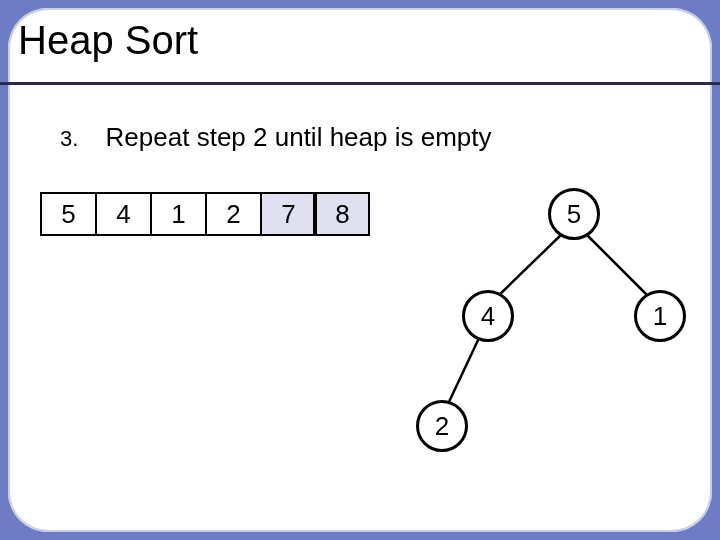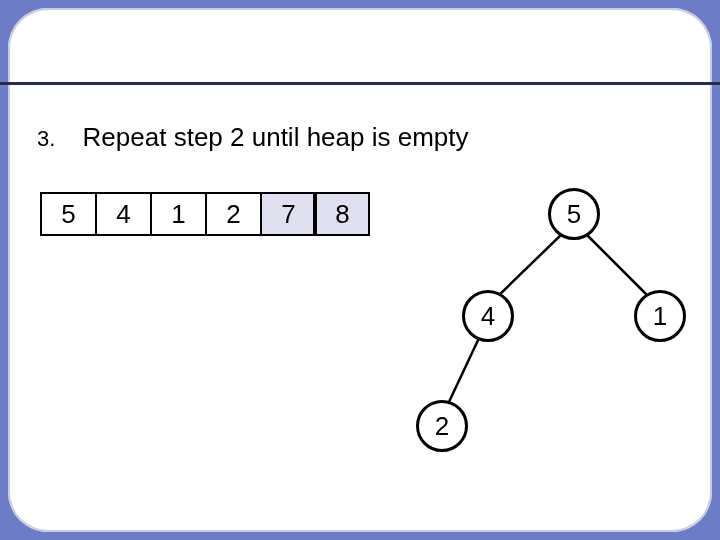--- a/index.html
+++ b/index.html
@@ -27,34 +27,34 @@
     right: 0;
     top: 0;
     height: 78px;
     background: #6e7cc6;
   }
   .title-text {
     position: absolute;
     left: 18px;
     top: 18px;
     font-size: 40px;
-    color: #ffffff;
+    color: #000000;
     font-weight: 400;
   }
   .title-underline {
     position: absolute;
     left: 0;
     right: 0;
     top: 82px;
     height: 0;
     border-top: 3px solid #2a2a4a;
   }
   .step-line {
     position: absolute;
-    left: 37px;
+    left: 60px;
     top: 122px;
     font-size: 26px;
     color: #000;
   }
   .step-num {
     font-size: 22px;
     vertical-align: baseline;
     margin-right: 20px;
   }
 

